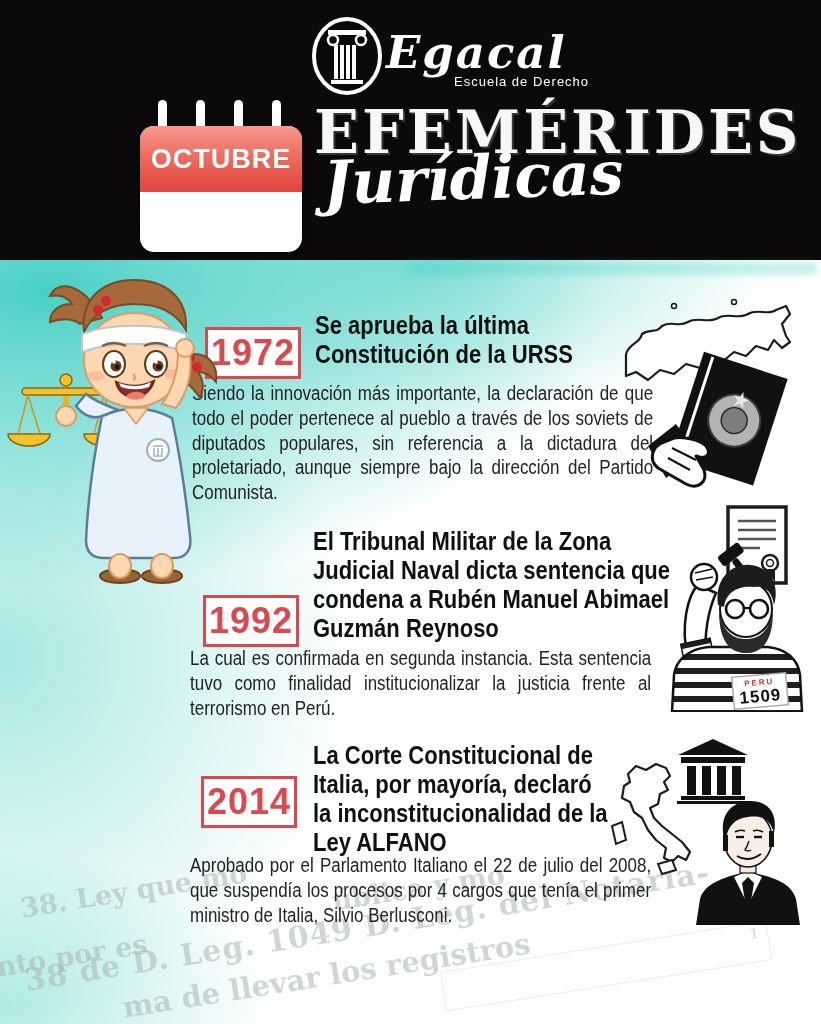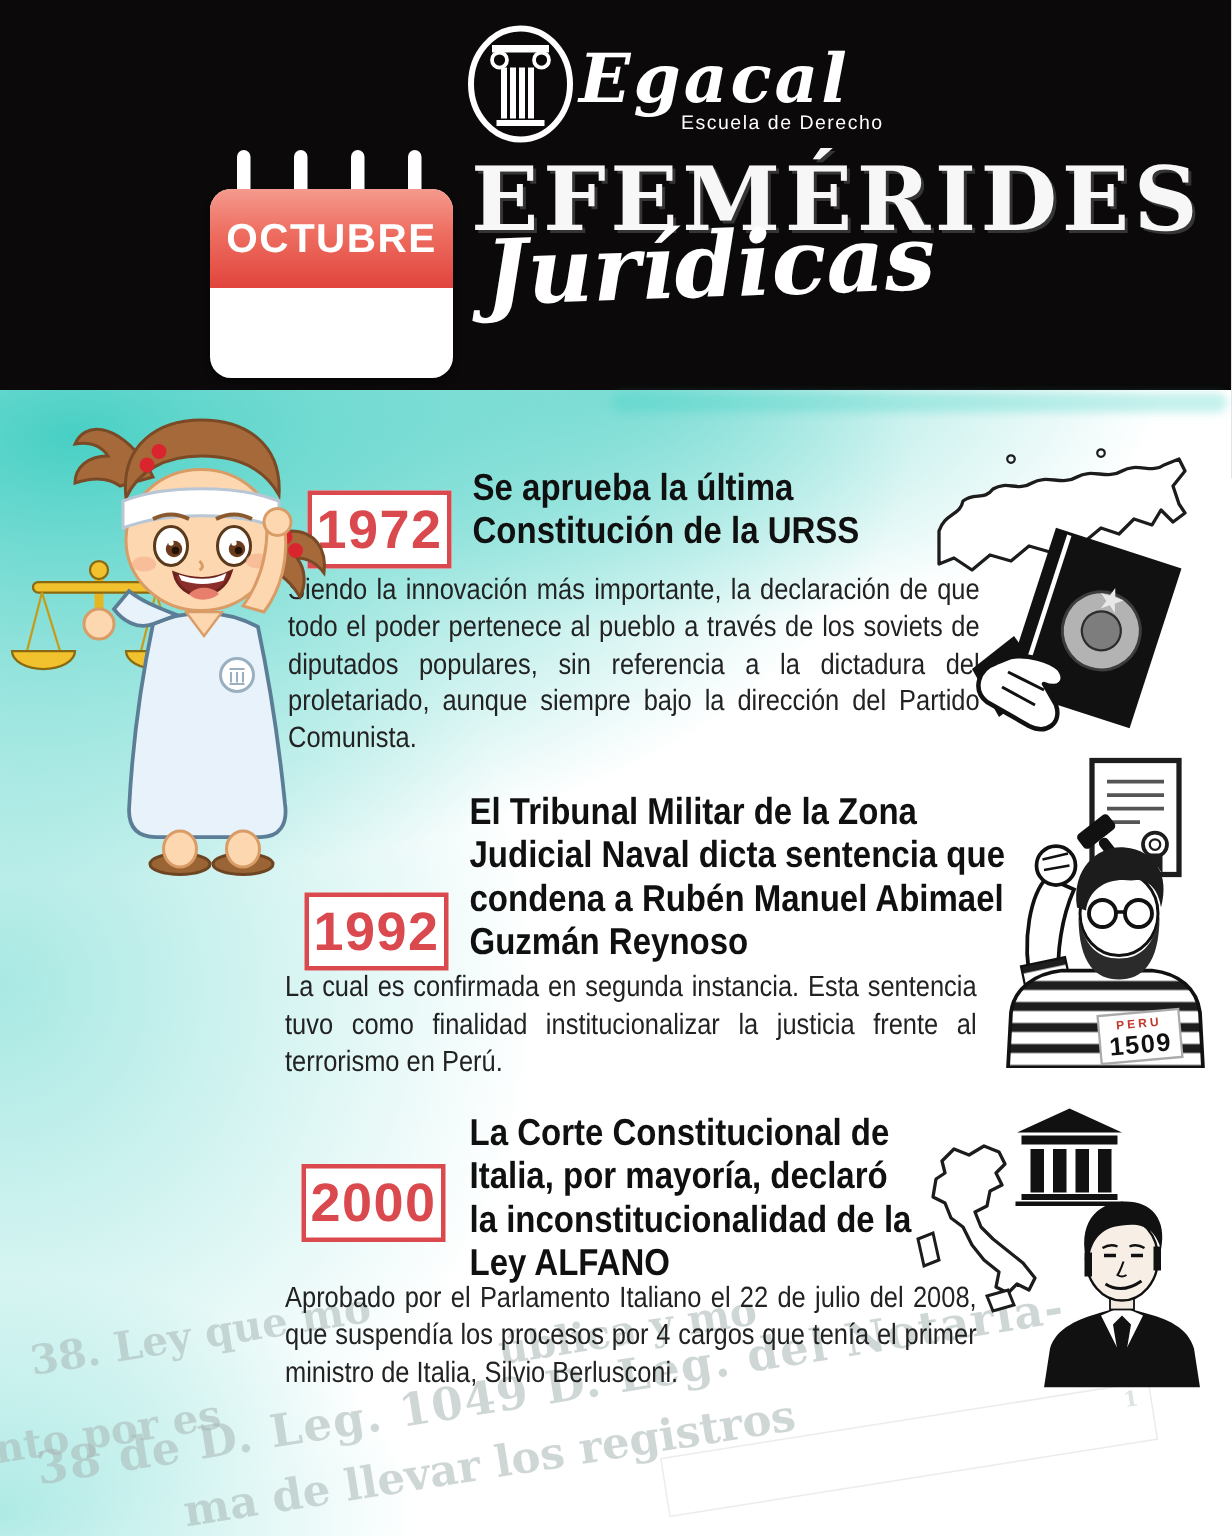--- a/index.html
+++ b/index.html
@@ -199,21 +199,21 @@
     <circle cx="121" cy="60" r="9" fill="none" stroke="#111" stroke-width="2.6"></circle>
     <line x1="106" y1="59" x2="112" y2="59" stroke="#111" stroke-width="2.2"></line>
 
     <g transform="rotate(-5 122 142)">
       <rect x="95" y="126" width="54" height="32" fill="#fff" stroke="#aaa" stroke-width="1.5"></rect>
       <text x="122" y="136" text-anchor="middle" font-size="8" font-weight="bold" fill="#c0392b" font-family="Liberation Sans, sans-serif" letter-spacing="2">PERU</text>
       <text x="122" y="153" text-anchor="middle" font-size="17" font-weight="bold" fill="#111" font-family="Liberation Sans, sans-serif" letter-spacing="1">1509</text>
     </g>
   </svg>
 
-  <div class="abs year-box e3-year">2000</div>
+  <div class="abs year-box e3-year">2014</div>
   <div class="abs entry-title e3-title">La Corte Constitucional de
 Italia, por mayoría, declaró
 la inconstitucionalidad de la
 Ley ALFANO</div>
   <div class="abs entry-body e3-body">Aprobado por el Parlamento Italiano el 22 de julio del 2008, que suspendía los procesos por 4 cargos que tenía el primer ministro de Italia, Silvio Berlusconi.</div>
 
   <svg class="abs icon3a" viewBox="0 0 106 118">
     <path d="M28,14 L36,6 46,10 56,4 66,8 70,16 64,22 68,30 60,34 58,44 50,48 54,58 62,66 72,74
              82,82 90,92 86,100 78,96 72,102 64,98 66,88 56,80 48,70 42,58 34,52 30,42 22,38 24,26 30,22 Z" fill="#fff" stroke="#1c1c1c" stroke-width="2.2" stroke-linejoin="round"></path>
     <path d="M58,104 L72,100 76,110 62,114 Z" fill="#fff" stroke="#1c1c1c" stroke-width="2"></path>

